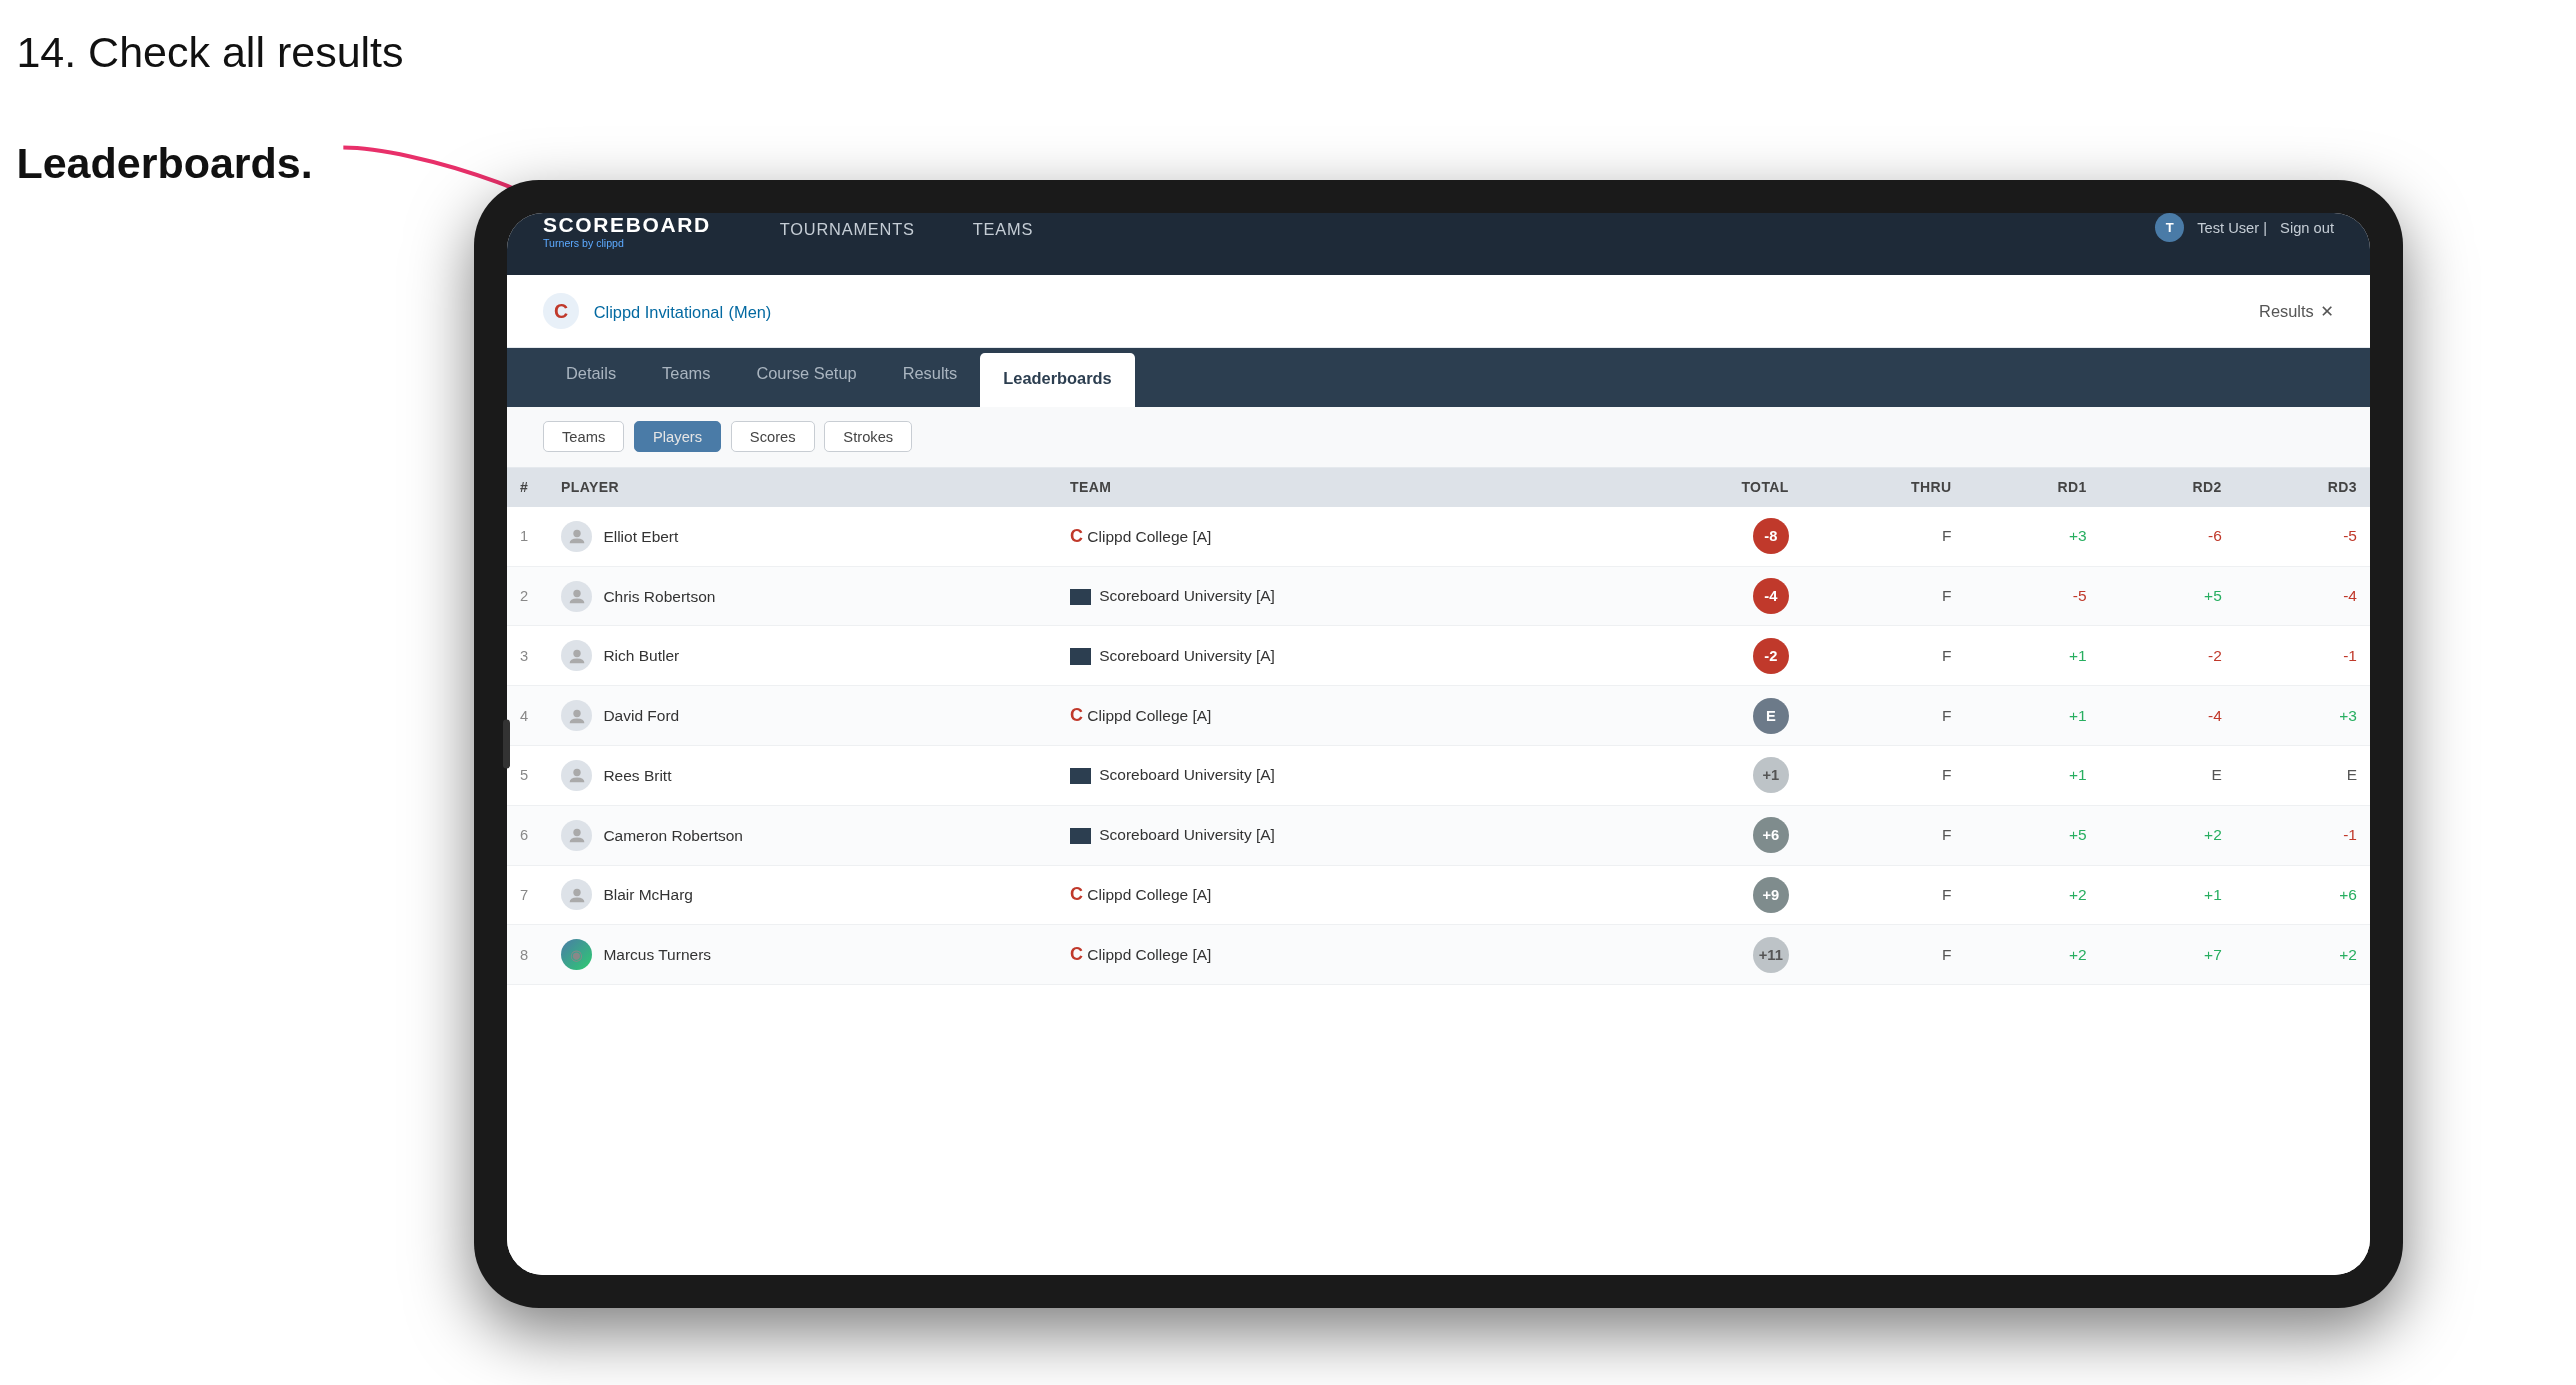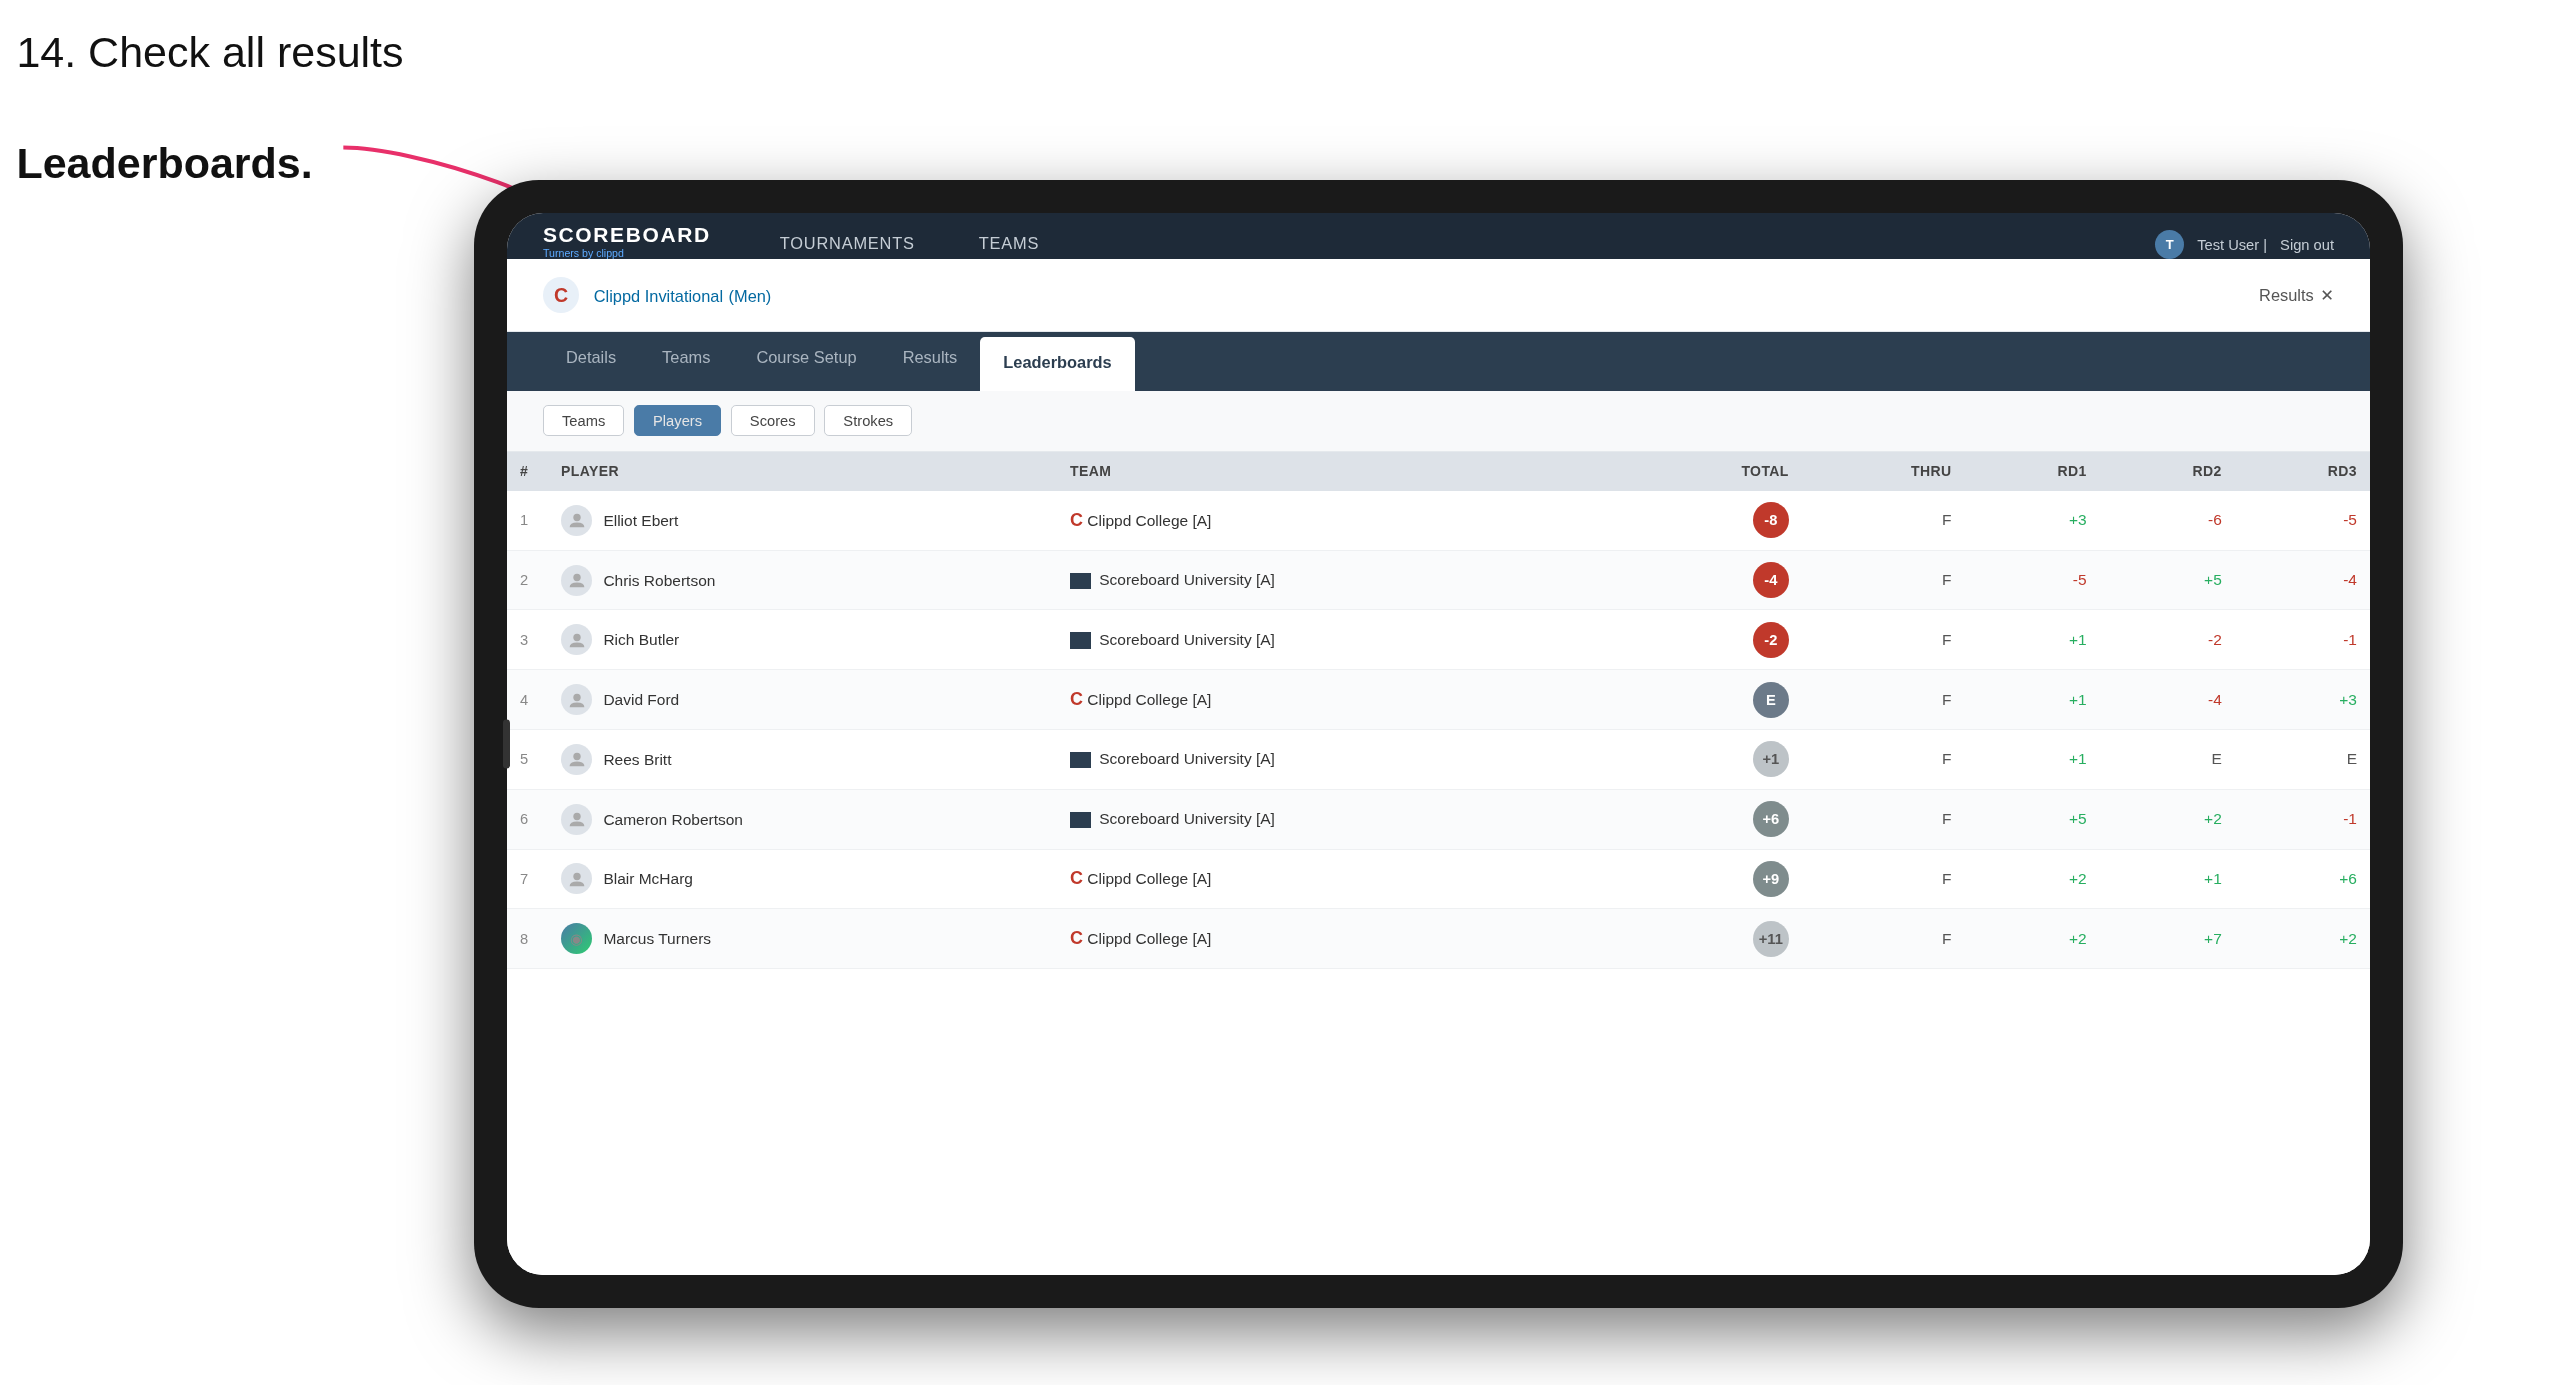--- a/index.html
+++ b/index.html
@@ -54,23 +54,23 @@
       background: #f4f4f4;
       border-radius: 36px;
       overflow: hidden;
       display: flex;
       flex-direction: column;
     }
 
     
     .top-nav {
       background: #1e2a38;
-      height: 46px;
-      display: flex;
-      align-items: flex-end;
+      height: 62px;
+      display: flex;
+      align-items: flex-start;
       padding: 0 36px;
       flex-shrink: 0;
     }
     .logo-area {
       display: flex;
       flex-direction: column;
       margin-right: 46px;
     }
     .logo-title {
       font-size: 21px;
@@ -79,21 +79,21 @@
       letter-spacing: 1.6px;
       text-transform: uppercase;
     }
     .logo-subtitle {
       font-size: 10.6px;
       color: #aab5c0;
     }
     .logo-subtitle span { color: #5daaff; }
     .nav-links {
       display: flex;
-      gap: 18px;
+      gap: 12px;
     }
     .nav-link {
       color: #c5cdd5;
       font-size: 16.4px;
       padding: 6.5px 23px;
       cursor: pointer;
       text-transform: uppercase;
       letter-spacing: 0.8px;
     }
     .nav-right {

